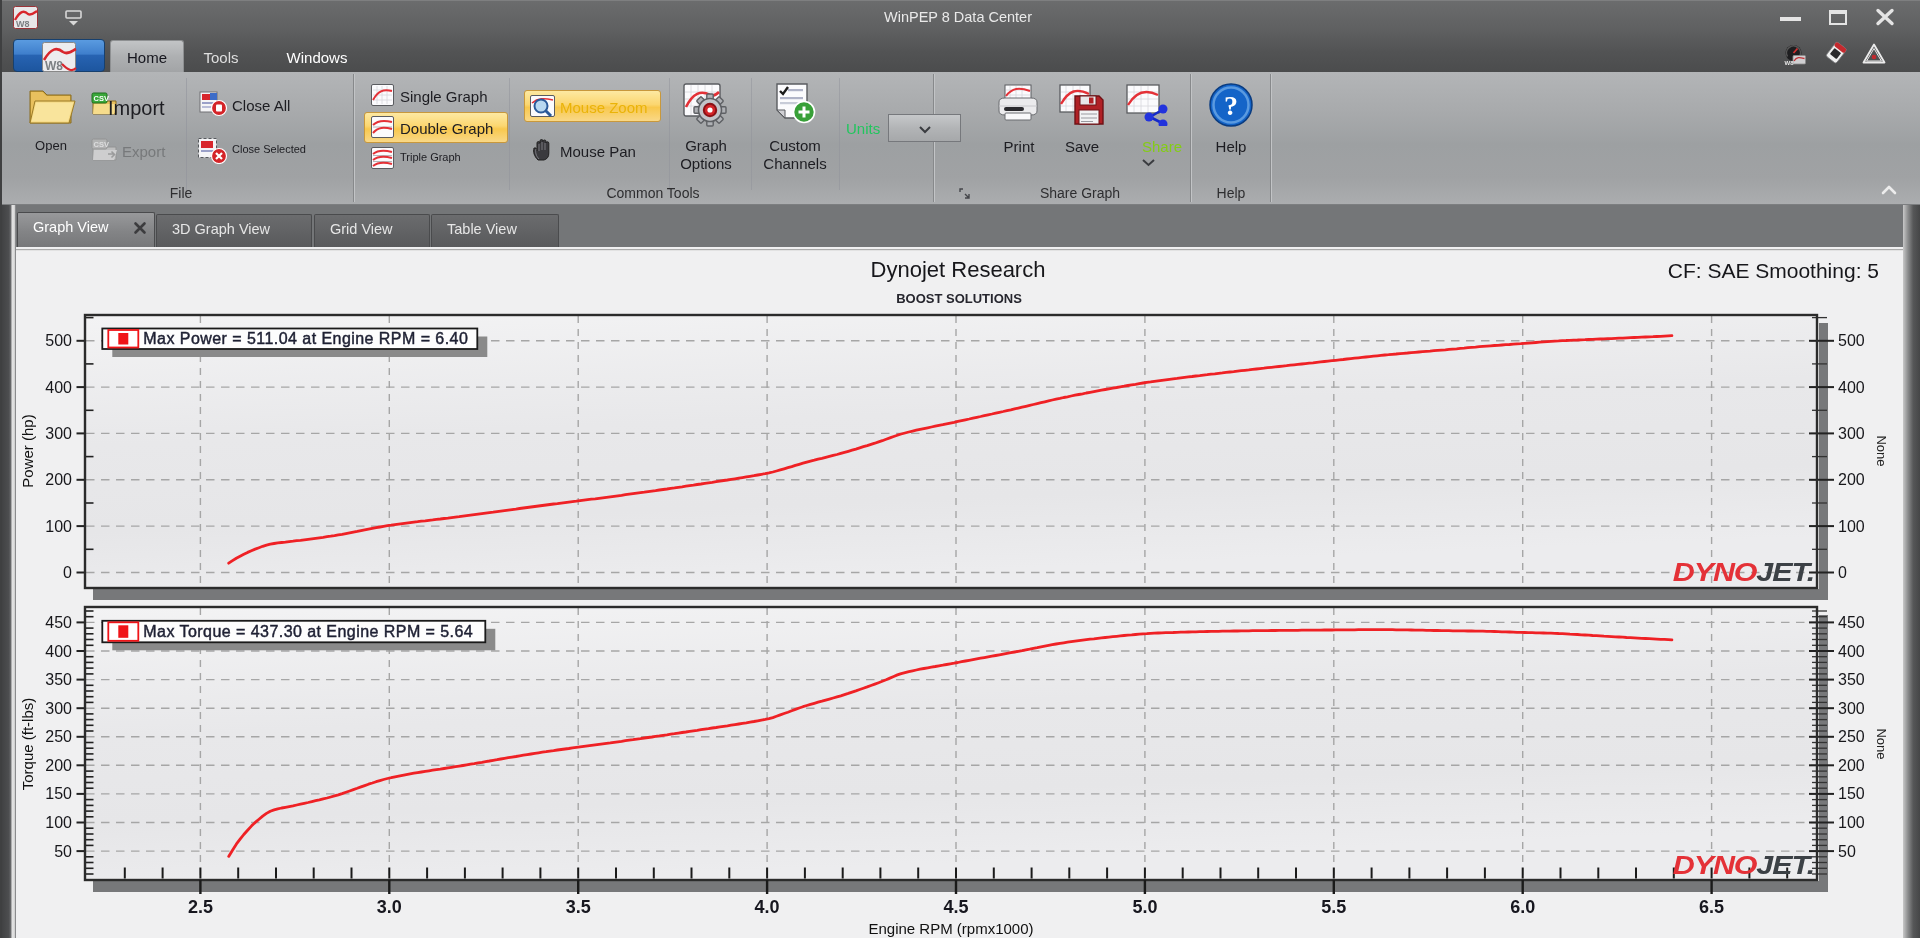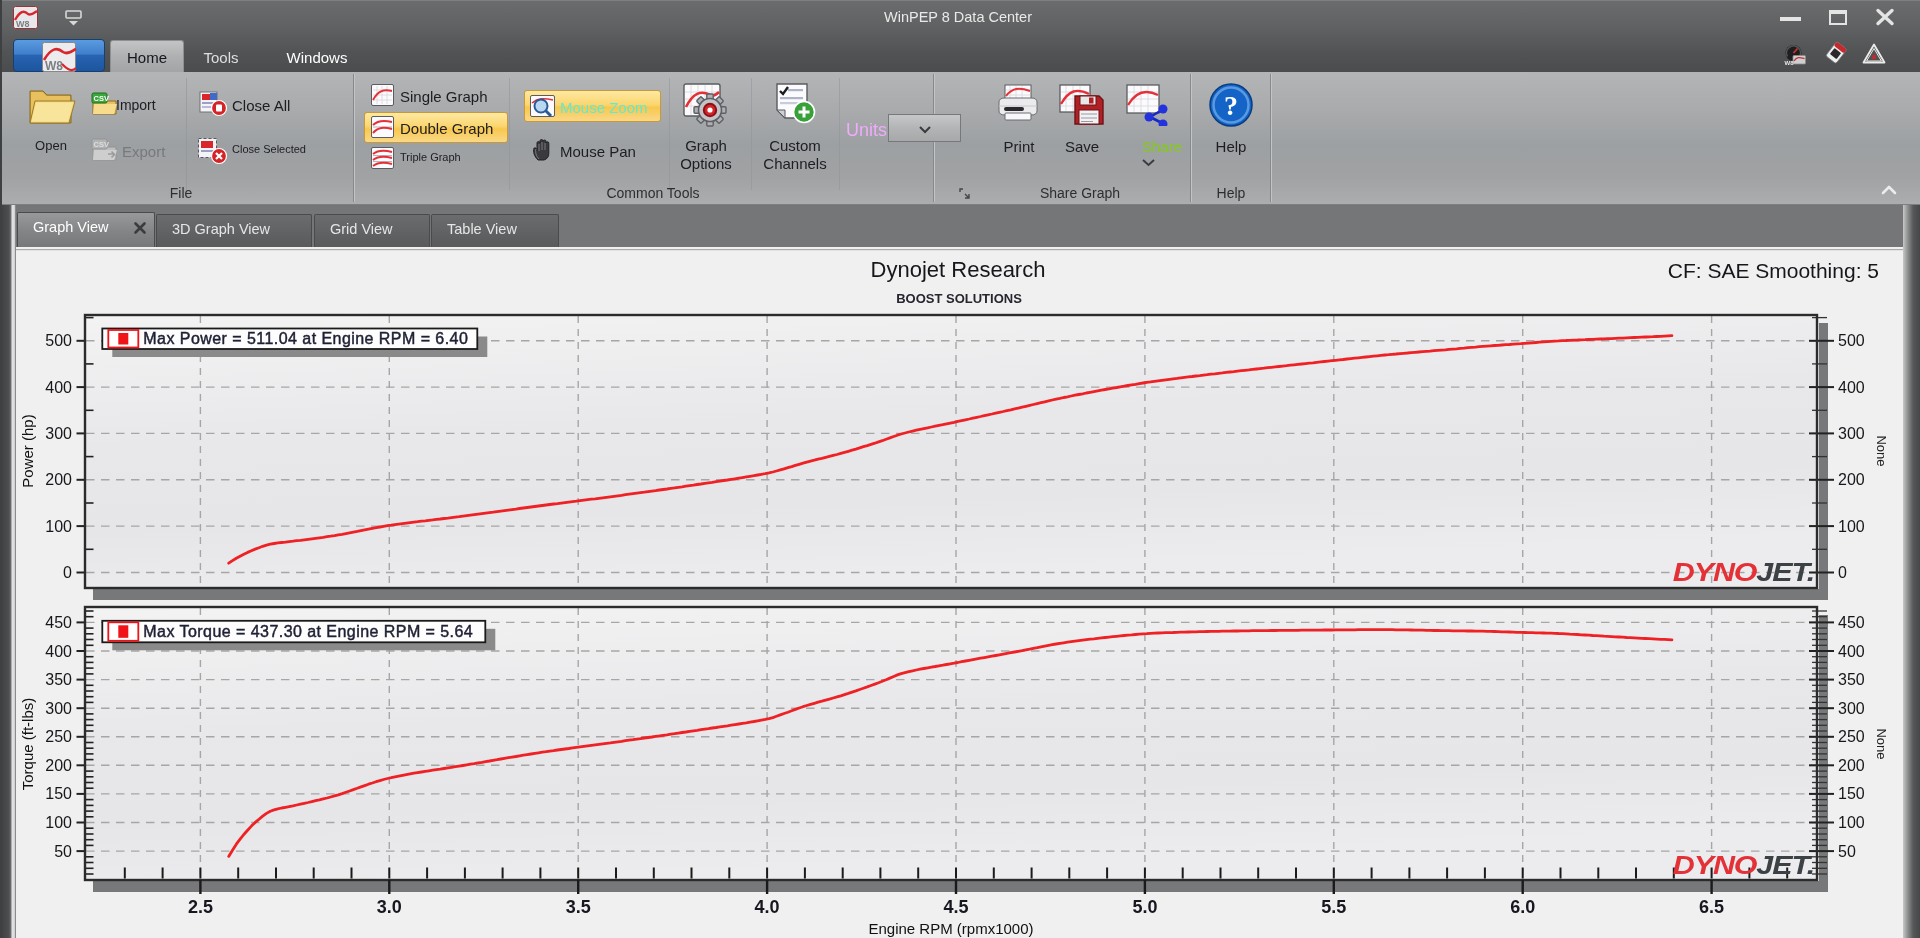--- a/index.html
+++ b/index.html
@@ -86,21 +86,21 @@
 <path d="M8 18 L48 18 L42 40 L3 40 Z" fill="#f4d67c" stroke="#9a7a28"></path>
 <path d="M9 19.5 L46.3 19.5 L41 38.5 L4.5 38.5 Z" fill="#f9e49c"></path>
 </svg>
 <div class="abs" style="left:51px;top:138px;transform:translateX(-50%);font-size:13px;color:#1d1d22;white-space:nowrap">Open</div>
 <svg class="abs" style="left:91px;top:92px" width="27" height="24">
 <path d="M2 6 L10 6 L12 9 L25 9 L25 22 L2 22 Z" fill="#e8c05e" stroke="#8a6d20"></path>
 <path d="M3 12 L26 12 L23 22 L2 22 Z" fill="#f6dc8c"></path>
 <rect x="1" y="1" width="15" height="10" rx="1.5" fill="#3aa83a" stroke="#1e6e1e"></rect>
 <text x="2.5" y="9" font-size="7.5px" font-weight="bold" fill="#fff">CSV</text>
 </svg>
-<div class="abs" style="left:116px;top:97px;font-size:14px;color:#1d1d22;white-space:nowrap">Import</div>
+<div class="abs" style="left:108px;top:97px;font-size:20px;color:#1d1d22;white-space:nowrap">Import</div>
 <svg class="abs" style="left:91px;top:138px" width="27" height="24" opacity="0.75">
 <path d="M2 6 L10 6 L12 9 L25 9 L25 22 L2 22 Z" fill="#c9c9c9" stroke="#8f8f8f"></path>
 <path d="M3 12 L26 12 L23 22 L2 22 Z" fill="#dedede"></path>
 <rect x="1" y="1" width="15" height="10" rx="1.5" fill="#b9b9b9" stroke="#8f8f8f"></rect>
 <text x="2.5" y="9" font-size="7.5px" font-weight="bold" fill="#f2f2f2">CSV</text>
 <path d="M17 16 L23 16 M20.5 13.5 L23.5 16.5 L20.5 19.5" stroke="#9a9a9a" stroke-width="1.6" fill="none"></path>
 </svg>
 <div class="abs" style="left:122px;top:143px;font-size:15px;color:#77797b;white-space:nowrap">Export</div>
 <svg class="abs" style="left:199px;top:91px" width="30" height="26">
 <rect x="1" y="1" width="17" height="20" fill="#f4f4f6" stroke="#707074"></rect>
@@ -142,21 +142,21 @@
     <path d="M2 19 C7 15,13 15,21 17" stroke="#e43137" stroke-width="2" fill="none"></path>
   </svg>
 <div class="abs" style="left:400px;top:151px;font-size:11px;color:#1d1d22;white-space:nowrap">Triple Graph</div>
 <div class="abs" style="left:524px;top:90px;width:137px;height:32px;border-radius:3px;border:1px solid #c8983c;background:linear-gradient(180deg,#fde9a2 0%,#fbd670 45%,#f8c84e 55%,#f9d887 100%)"></div>
 <svg class="abs" style="left:530px;top:95px" width="26" height="23">
 <rect x="0.5" y="0.5" width="24" height="21" rx="1.5" fill="#fbfbfd" stroke="#5a5c60"></rect>
 <path d="M2 8 C8 3,14 3,23 5" stroke="#e43137" stroke-width="1.6" fill="none"></path>
 <circle cx="11" cy="11" r="6.5" fill="#b8d8f0" stroke="#2a5a9a" stroke-width="2"></circle>
 <path d="M15.5 15.5 L21 21" stroke="#2a5a9a" stroke-width="3"></path>
 </svg>
-<div class="abs" style="left:560px;top:99px;font-size:15px;color:#5eead4;white-space:nowrap">Mouse Zoom</div>
+<div class="abs" style="left:560px;top:99px;font-size:15px;color:#eab308;white-space:nowrap">Mouse Zoom</div>
 <svg class="abs" style="left:530px;top:138px" width="26" height="24">
 <path d="M8 22 C4 18,3 14,4 10 L6 10 L7 13 L7 5 Q7 3.5 8.5 3.5 Q10 3.5 10 5 L10 3 Q10 1.5 11.5 1.5 Q13 1.5 13 3 L13 3.5 Q13 2 14.5 2 Q16 2 16 3.5 L16 5 Q16 3.8 17.4 3.8 Q18.8 3.8 18.8 5.2 L18.8 15 C19 19,17 21,14 22 Z" fill="#3a3a3e" stroke="#222"></path>
 <path d="M9 21 C6 18,5 14,6 11 M9 13 L9 6 M12 12 L12 4 M15 12 L15 5" stroke="#8a8a90" stroke-width="0.8" fill="none"></path>
 </svg>
 <div class="abs" style="left:560px;top:143px;font-size:15px;color:#1d1d22;white-space:nowrap">Mouse Pan</div>
 <svg class="abs" style="left:683px;top:83px" width="46" height="44">
 <rect x="1" y="1" width="36" height="32" rx="2" fill="#fbfbfd" stroke="#5a5c60" stroke-width="1.4"></rect>
 <path d="M8 2 L8 32 M15 2 L15 32 M22 2 L22 32 M29 2 L29 32 M2 9 L36 9 M2 16 L36 16 M2 23 L36 23" stroke="#d8d8dc" stroke-width="0.9"></path>
 <path d="M3 24 C10 10,18 7,27 12 C31 14,34 11,36 9" stroke="#e43137" stroke-width="2.6" fill="none"></path>
 <g transform="translate(27,27)">
@@ -184,21 +184,21 @@
 <path d="M4 27 L12 27 L12 35 Z" fill="#d0d0d4" stroke="#5a5c60"></path>
 <path d="M7 8 L10 11 L15 4" stroke="#1a1a1a" stroke-width="2.4" fill="none"></path>
 <rect x="15" y="6" width="15" height="2.2" fill="#b0b4c8"></rect>
 <rect x="7" y="14" width="23" height="2.2" fill="#b0b4c8"></rect>
 <rect x="7" y="19" width="23" height="2.2" fill="#c8ccd8"></rect>
 <circle cx="31" cy="29" r="10.5" fill="#38a038" stroke="#fff" stroke-width="1.6"></circle>
 <path d="M31 23.5 L31 34.5 M25.5 29 L36.5 29" stroke="#fff" stroke-width="3"></path>
 </svg>
 <div class="abs" style="left:795px;top:137px;transform:translateX(-50%);font-size:15px;color:#1d1d22;white-space:nowrap">Custom</div>
 <div class="abs" style="left:795px;top:155px;transform:translateX(-50%);font-size:15px;color:#1d1d22;white-space:nowrap">Channels</div>
-<div class="abs" style="left:846px;top:120px;font-size:18px;color:#f0abfc;white-space:nowrap">Units</div>
+<div class="abs" style="left:846px;top:120px;font-size:15px;color:#22c55e;white-space:nowrap">Units</div>
 <div class="abs" style="left:888px;top:114px;width:73px;height:28px;border:1px solid #76787c;background:linear-gradient(180deg,#c6c8ca 0%,#b2b4b6 50%,#a6a8aa 100%)"></div>
 <svg class="abs" style="left:918px;top:125px" width="14" height="9">
     <path d="M2 2 L7 7 L12 2" fill="none" stroke="#3a3c40" stroke-width="2"></path>
   </svg>
 <svg class="abs" style="left:997px;top:84px" width="46" height="42">
 <rect x="8" y="1" width="26" height="16" fill="#fbfbfd" stroke="#5a5c60"></rect>
 <path d="M13 2 L13 16 M19 2 L19 16 M25 2 L25 16 M9 6 L33 6 M9 11 L33 11" stroke="#d8d8dc" stroke-width="0.8"></path>
 <path d="M9 12 C15 4,22 3,33 7" stroke="#e43137" stroke-width="2" fill="none"></path>
 <path d="M2 18 Q2 14 8 14 L34 14 Q40 14 40 18 L40 27 Q40 31 34 31 L8 31 Q2 31 2 27 Z" fill="#ebebed" stroke="#6a6c70"></path>
 <path d="M2 22 L40 22" stroke="#c8c8cc"></path>

